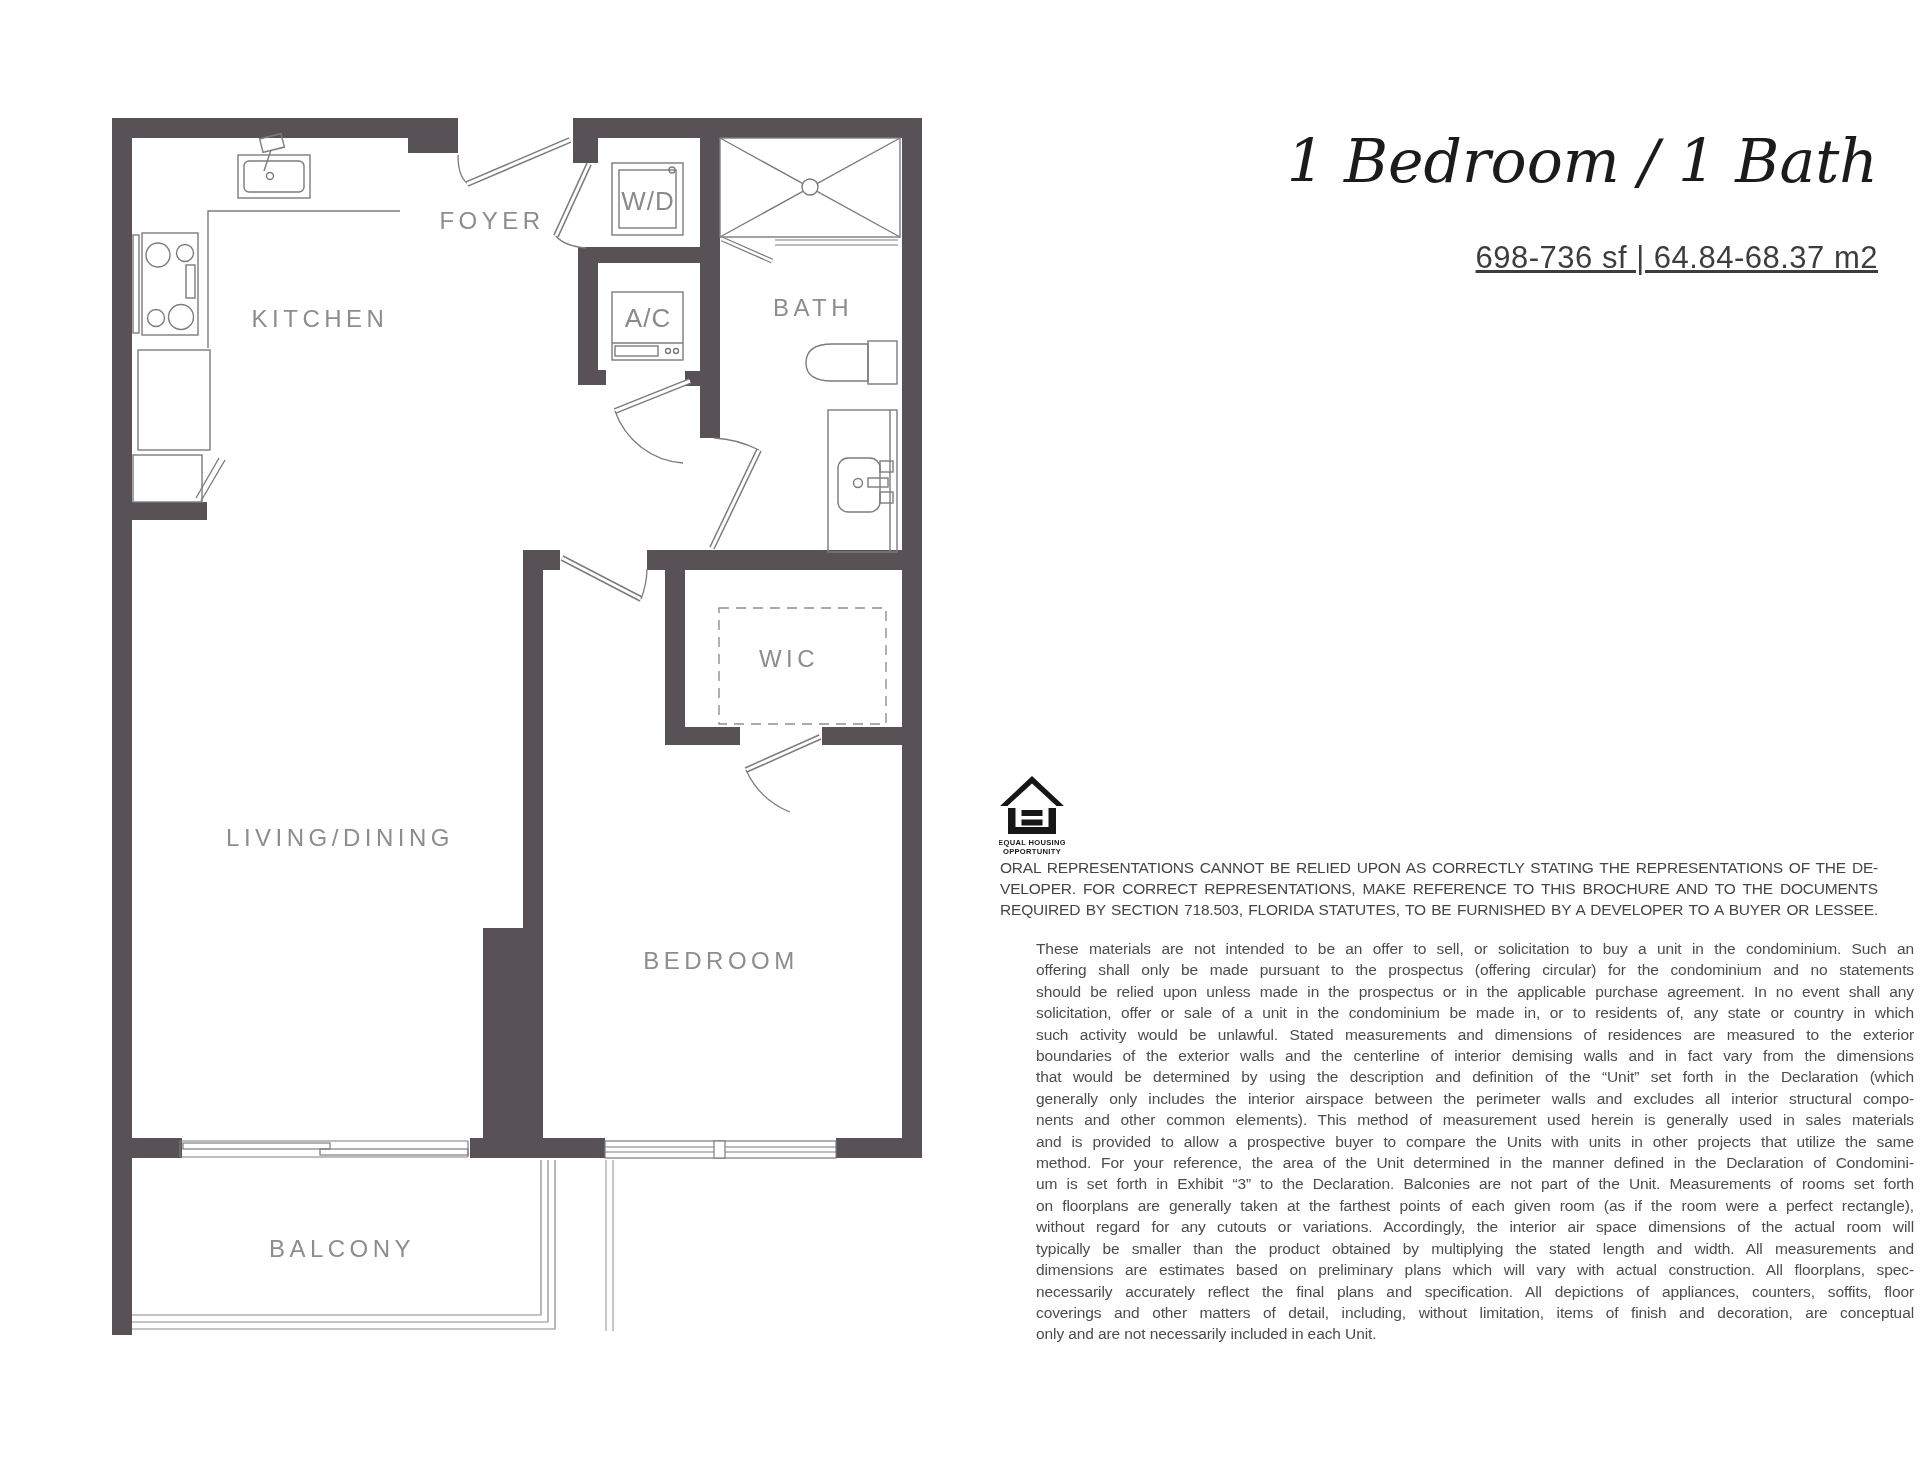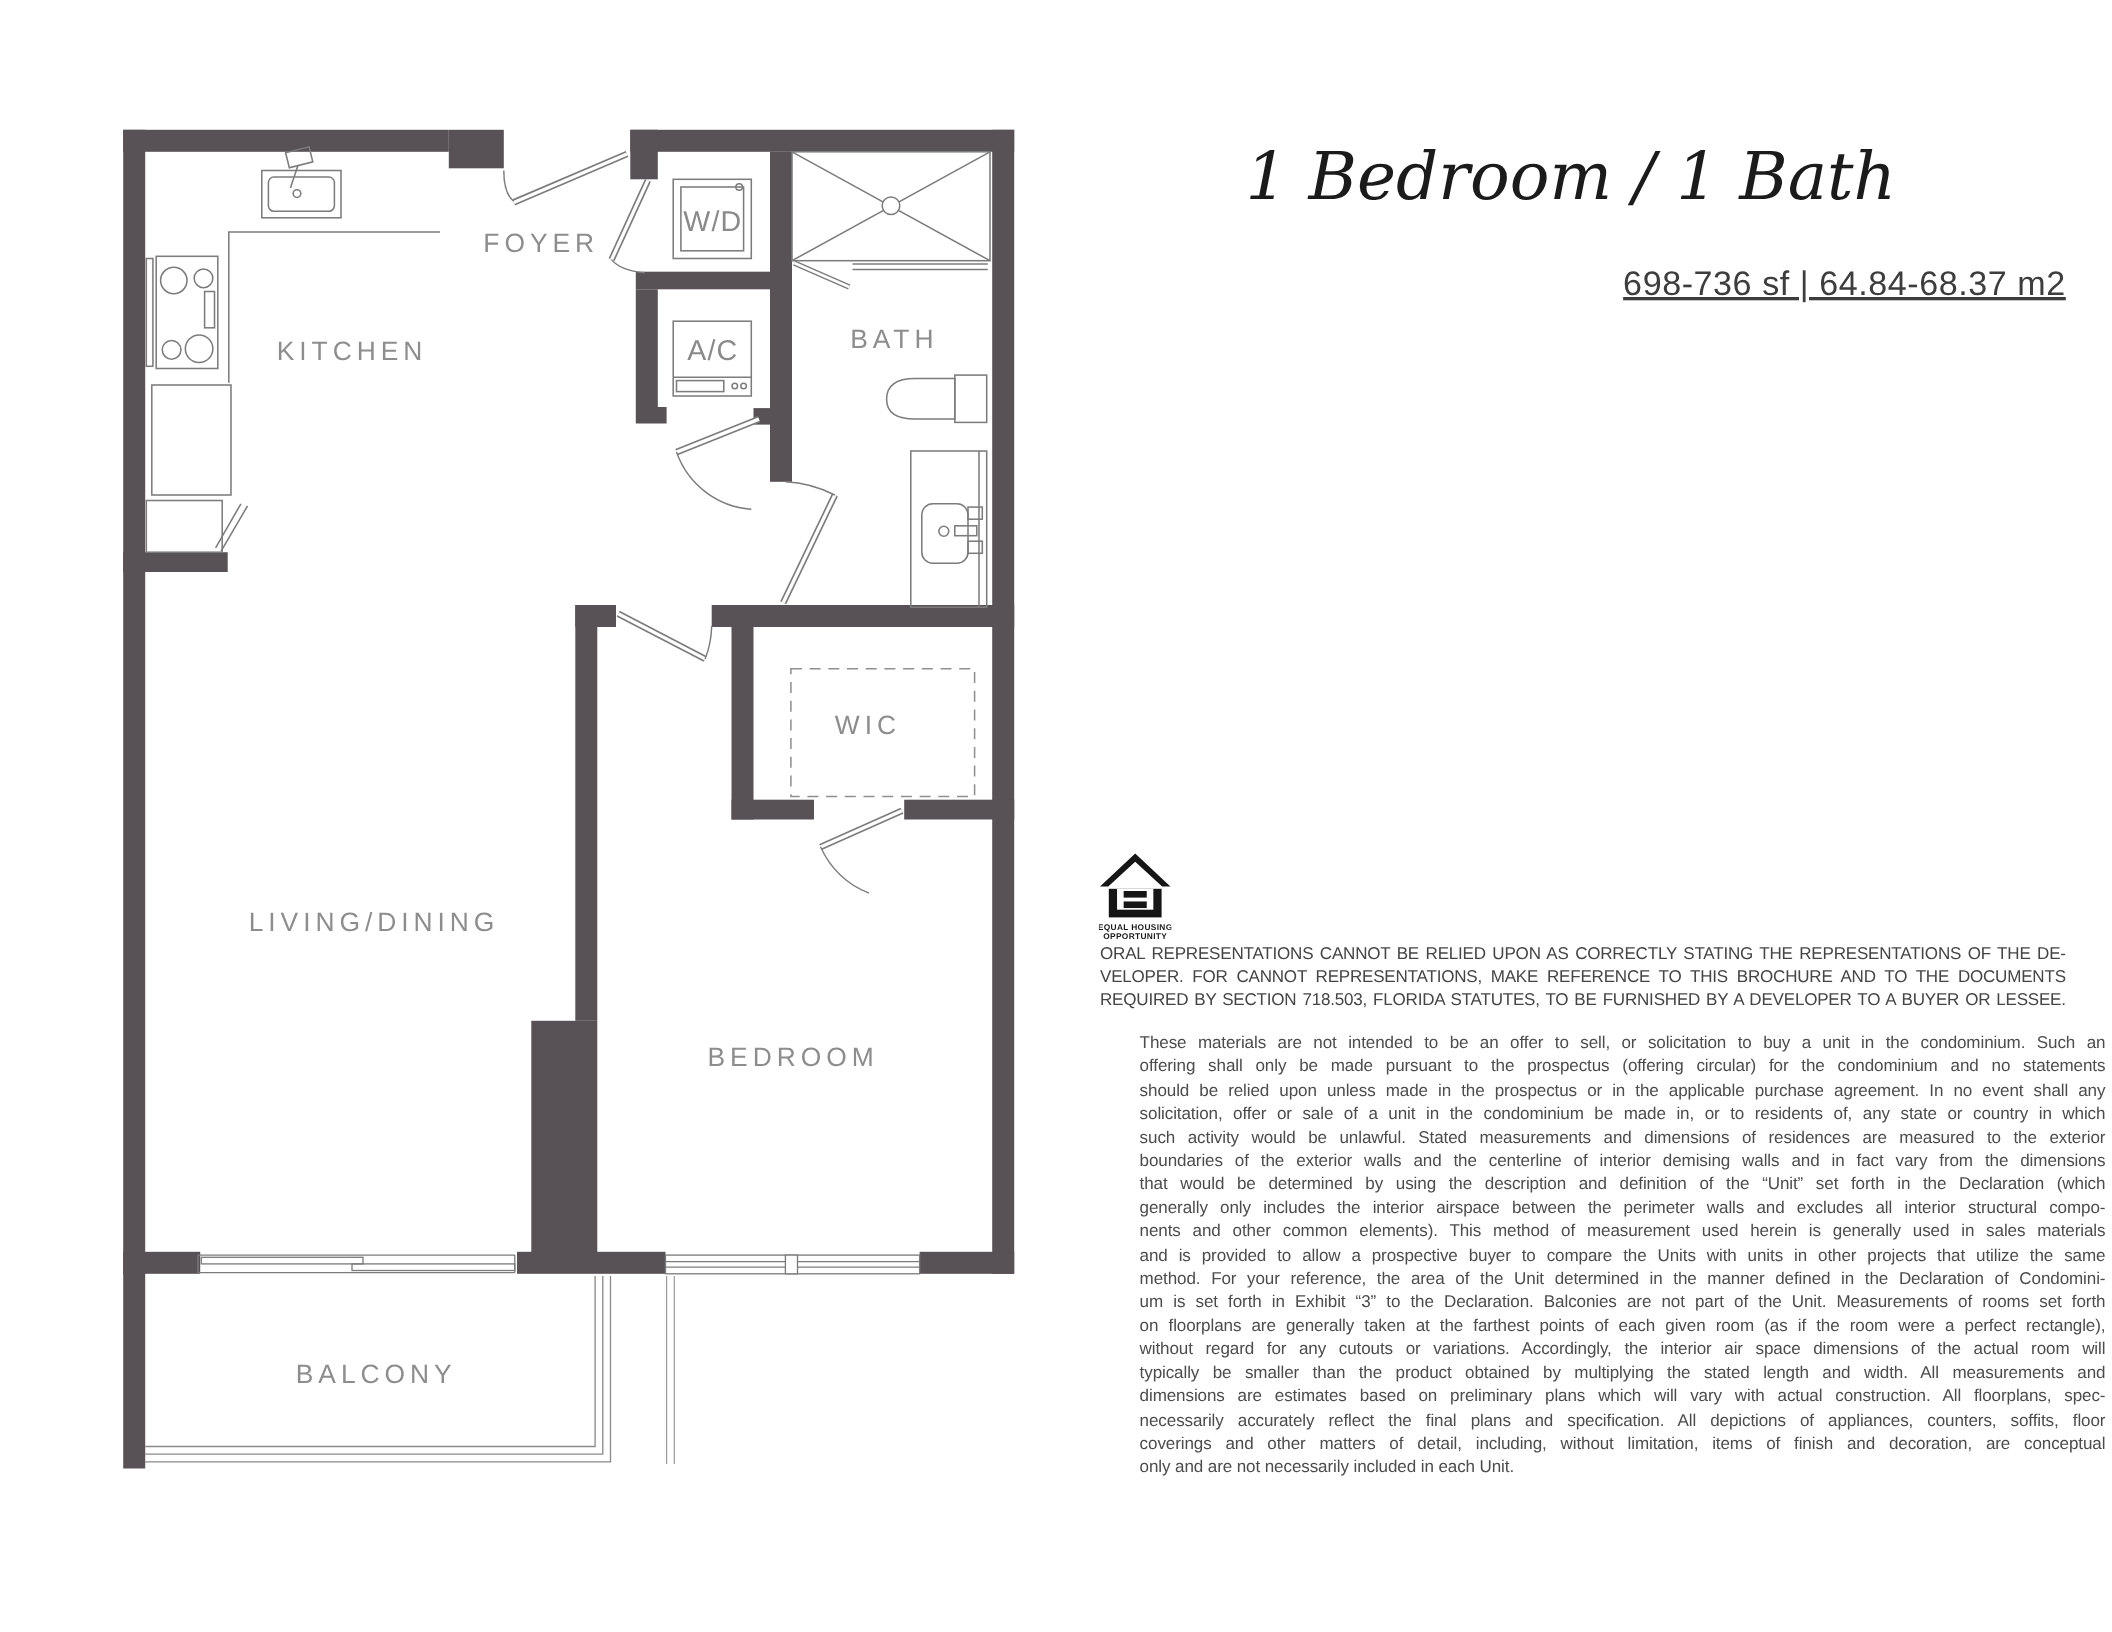--- a/index.html
+++ b/index.html
@@ -12,21 +12,21 @@
   .room-label{
     font-family:"Liberation Sans",sans-serif;
     font-size:24px;letter-spacing:4.5px;fill:#8d8d8d;
   }
   .appl-label{
     font-family:"Liberation Sans",sans-serif;
     font-size:26px;letter-spacing:1px;fill:#8a8a8a;
   }
   
   .title{
-    position:absolute;top:126px;right:42px;width:900px;text-align:center;
+    position:absolute;top:126px;right:42px;width:900px;text-align:right;
     font-family:"DejaVu Serif","Liberation Serif",serif;font-style:italic;
     font-size:60px;color:#1b1b1b;white-space:nowrap;
   }
   .area{
     position:absolute;top:240px;right:42px;width:900px;text-align:right;
     font-size:31px;color:#3d3d3d;letter-spacing:0.5px;white-space:nowrap;text-decoration:underline;
   }
   .eho{position:absolute;left:999px;top:775px;}
   .eho-text{font-family:"Liberation Sans",sans-serif;font-weight:bold;}
   .legal-caps{
@@ -220,21 +220,21 @@
     <rect x="22.5" y="44.5" width="21" height="6"></rect>
   </g>
   <g class="eho-text" text-anchor="middle" fill="#1a1a1a" font-size="7.6" letter-spacing="0.3">
     <text x="33" y="70">EQUAL HOUSING</text>
     <text x="33" y="79">OPPORTUNITY</text>
   </g>
 </svg>
 
 <div class="legal-caps">
     <div class="legal-line">ORAL REPRESENTATIONS CANNOT BE RELIED UPON AS CORRECTLY STATING THE REPRESENTATIONS OF THE DE-</div>
-    <div class="legal-line">VELOPER. FOR CANNOT REPRESENTATIONS, MAKE REFERENCE TO THIS BROCHURE AND TO THE DOCUMENTS</div>
+    <div class="legal-line">VELOPER. FOR CORRECT REPRESENTATIONS, MAKE REFERENCE TO THIS BROCHURE AND TO THE DOCUMENTS</div>
     <div class="legal-line">REQUIRED BY SECTION 718.503, FLORIDA STATUTES, TO BE FURNISHED BY A DEVELOPER TO A BUYER OR LESSEE.</div>
   </div>
 
 <div class="legal-body">
     <div class="legal-line">These materials are not intended to be an offer to sell, or solicitation to buy a unit in the condominium. Such an</div>
     <div class="legal-line">offering shall only be made pursuant to the prospectus (offering circular) for the condominium and no statements</div>
     <div class="legal-line">should be relied upon unless made in the prospectus or in the applicable purchase agreement. In no event shall any</div>
     <div class="legal-line">solicitation, offer or sale of a unit in the condominium be made in, or to residents of, any state or country in which</div>
     <div class="legal-line">such activity would be unlawful. Stated measurements and dimensions of residences are measured to the exterior</div>
     <div class="legal-line">boundaries of the exterior walls and the centerline of interior demising walls and in fact vary from the dimensions</div>

